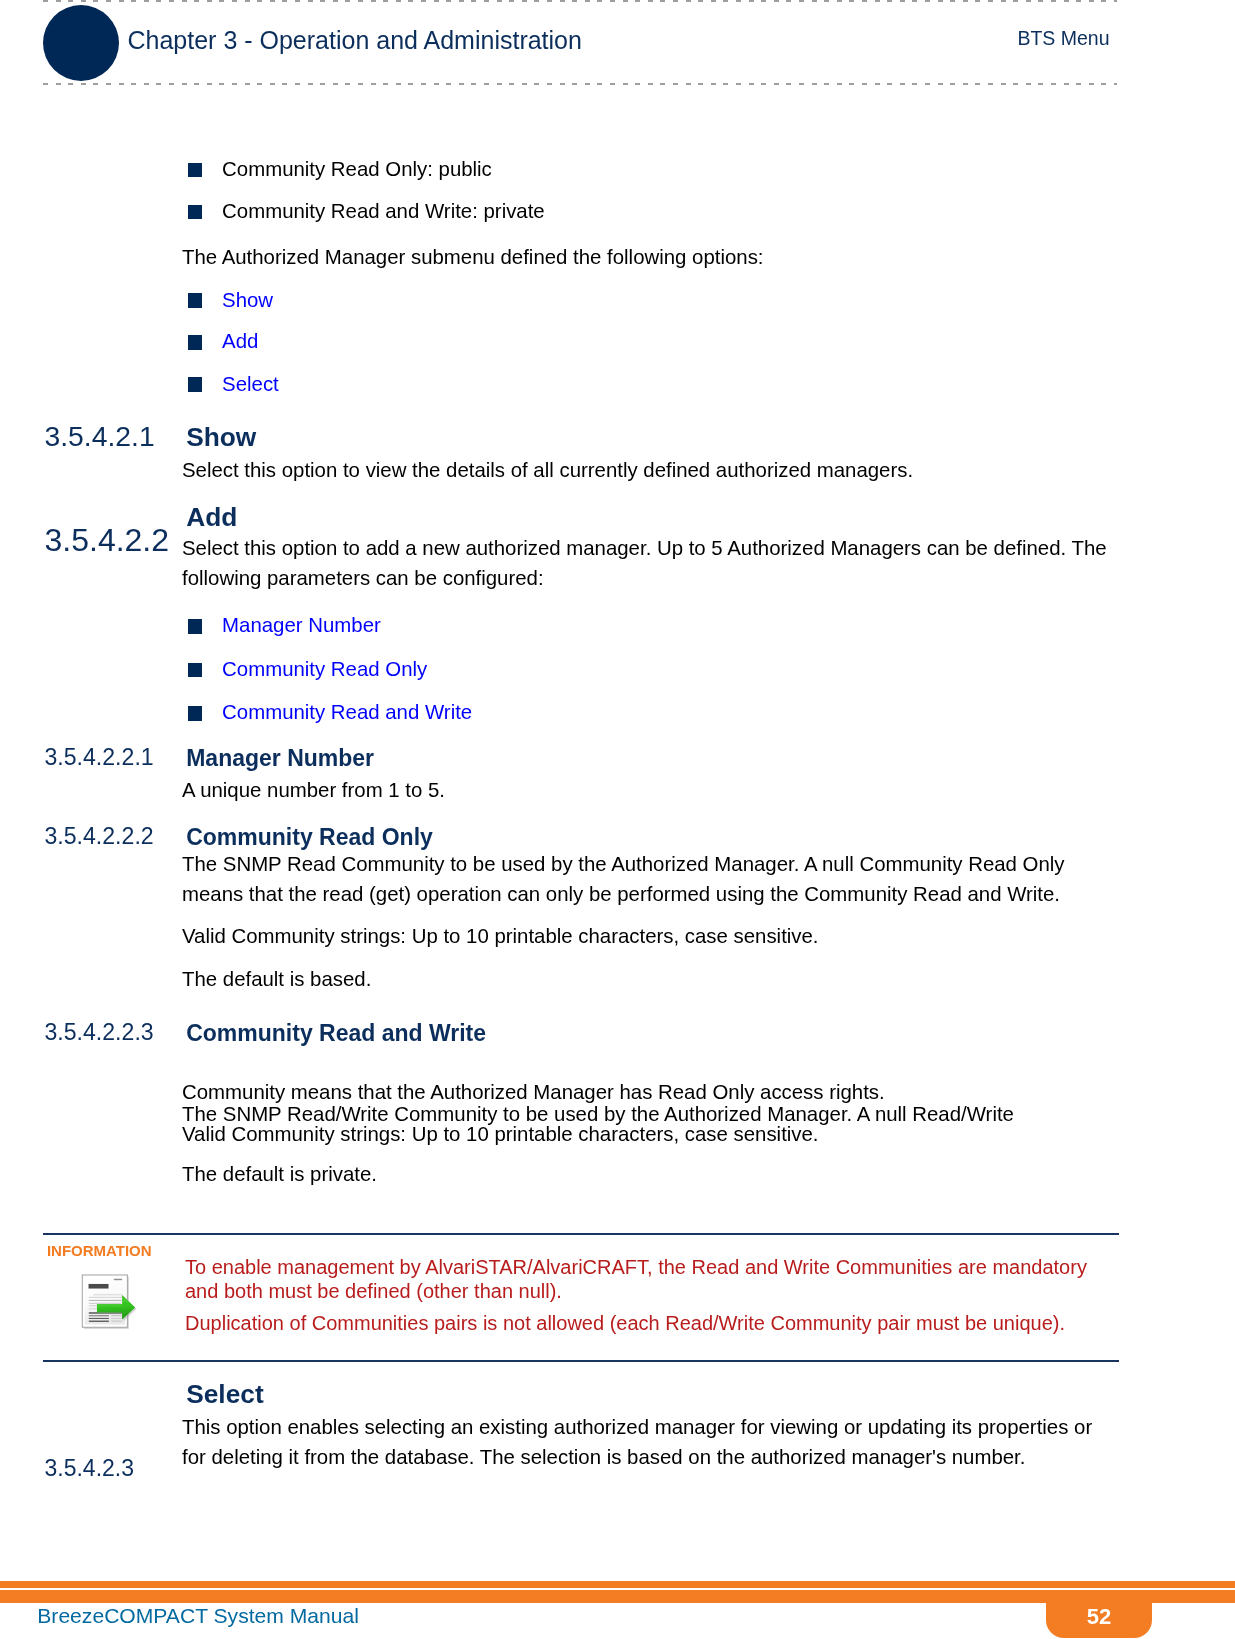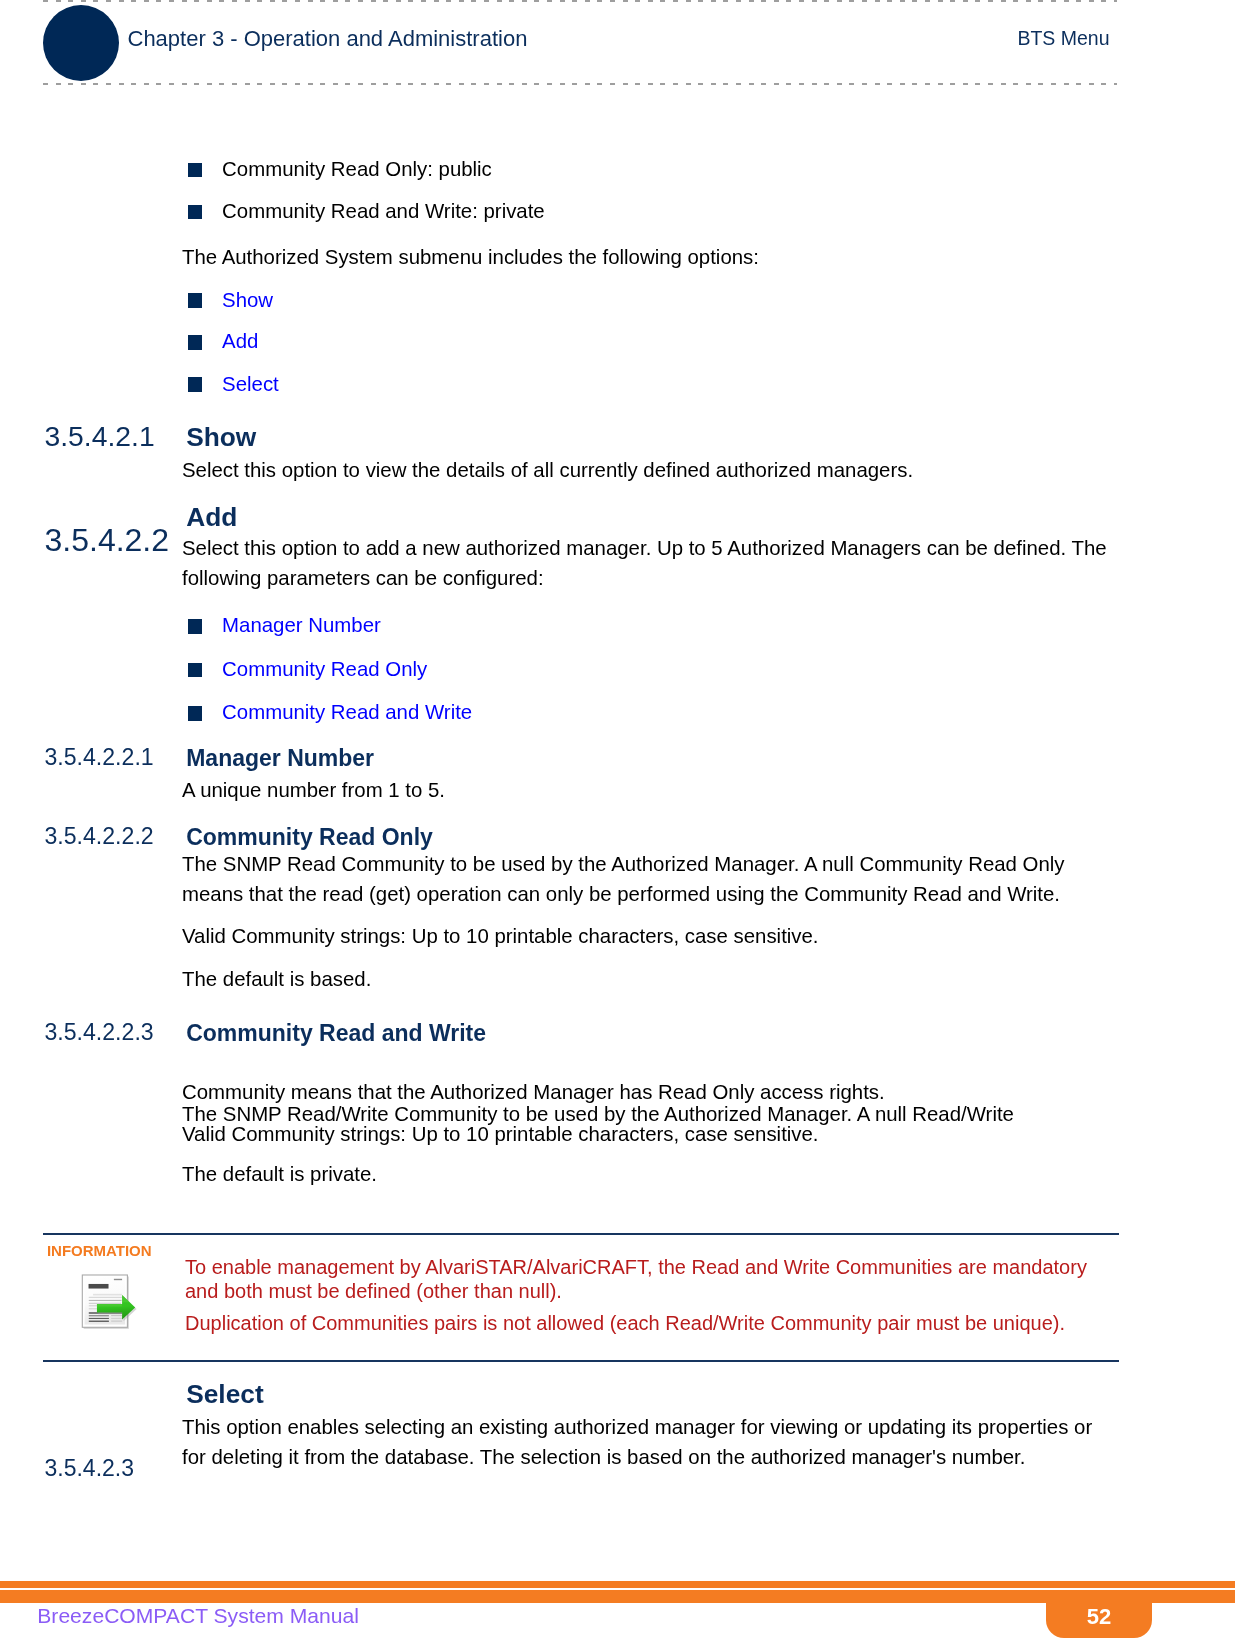--- a/index.html
+++ b/index.html
@@ -6,40 +6,40 @@
   body{width:1235px;height:1639px;background:#ffffff;
        font-family:"Liberation Sans",sans-serif;position:relative;overflow:hidden;}
   .page{position:absolute;left:0;top:0;width:1235px;height:1639px;background:#fff;}
   .abs{position:absolute;white-space:nowrap;}
 
   
   .hdr-rule{position:absolute;left:42.8px;width:1074px;height:1.8px;
             background:repeating-linear-gradient(to right,#9e9e9e 0px,#9e9e9e 5px,rgba(255,255,255,0) 5px,rgba(255,255,255,0) 12.6px);}
   .hdr-circle{position:absolute;left:43px;top:5px;width:76px;height:76px;
               border-radius:50%;background:#002856;}
-  .hdr-chapter{left:127.5px;top:26px;font-size:22px;font-weight:normal;color:#0b2e5c;}
+  .hdr-chapter{left:127.5px;top:26px;font-size:25px;font-weight:normal;color:#0b2e5c;}
   .hdr-section{right:125.5px;top:26.6px;font-size:19.5px;font-weight:normal;color:#0b2e5c;}
 
   
   .bullet-sq{position:absolute;width:14.6px;height:14.6px;background:#002856;left:187.6px;}
   .bullet-txt{left:222.1px;font-size:20.4px;color:#000;}
   .bullet-txt.lnk{color:#0000ff;}
   .para{left:182px;font-size:20.4px;color:#000;}
   .h-num{left:44.5px;font-weight:normal;color:#0b2e5c;}
   .h-ttl{left:186.2px;font-weight:bold;color:#0b2e5c;}
 
   
   .note-rule{position:absolute;left:43px;width:1076px;height:2px;background:#17355f;}
   .note-label{left:46.9px;font-size:15px;font-weight:bold;color:#f47b20;}
   .note-para{left:185px;font-size:20px;color:#b91c1c;}
   .note-icon{position:absolute;left:79px;top:1272.6px;width:62px;height:60px;}
 
   
   .f-bar{position:absolute;left:0;width:1235px;background:#f47c22;}
-  .f-text{left:37.3px;font-size:21.1px;font-weight:normal;color:#8b5cf6;text-align:right;}
+  .f-text{left:37.3px;font-size:21.1px;font-weight:normal;color:#0369a1;text-align:right;}
   .f-tab{position:absolute;background:#f47c22;
          border-bottom-left-radius:18px;border-bottom-right-radius:18px;}
   .f-num{position:absolute;color:#fff;font-size:22px;font-weight:bold;text-align:center;}
 </style>
 </head>
 <body>
 
 <div class="page">
 
   <div>
@@ -51,21 +51,21 @@
   </div>
 
   <div>
 
     <div class="bullet-sq" style="top:162.8px"></div>
     <div class="abs bullet-txt" style="top:157.9px">Community Read Only: public</div>
 
     <div class="bullet-sq" style="top:204.8px"></div>
     <div class="abs bullet-txt" style="top:200.0px">Community Read and Write: private</div>
 
-    <div class="abs para" style="top:245.5px">The Authorized System submenu includes the following options:</div>
+    <div class="abs para" style="top:245.5px">The Authorized Manager submenu defined the following options:</div>
 
     <div class="bullet-sq" style="top:293.3px"></div>
     <div class="abs bullet-txt lnk" style="top:288.5px">Show</div>
 
     <div class="bullet-sq" style="top:335.1px"></div>
     <div class="abs bullet-txt lnk" style="top:330.4px">Add</div>
 
     <div class="bullet-sq" style="top:377.3px"></div>
     <div class="abs bullet-txt lnk" style="top:372.5px">Select</div>
 

